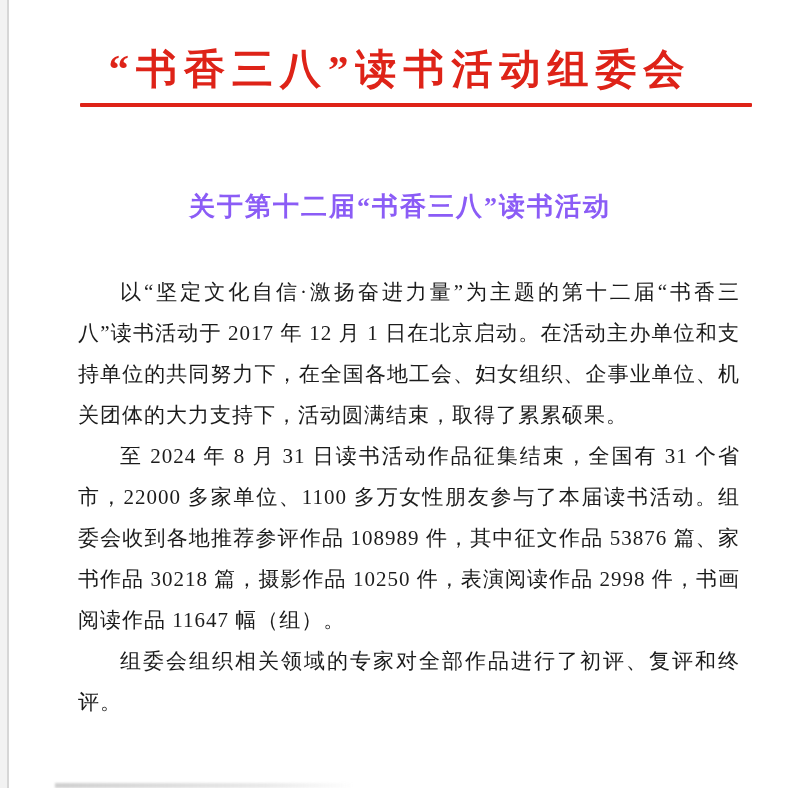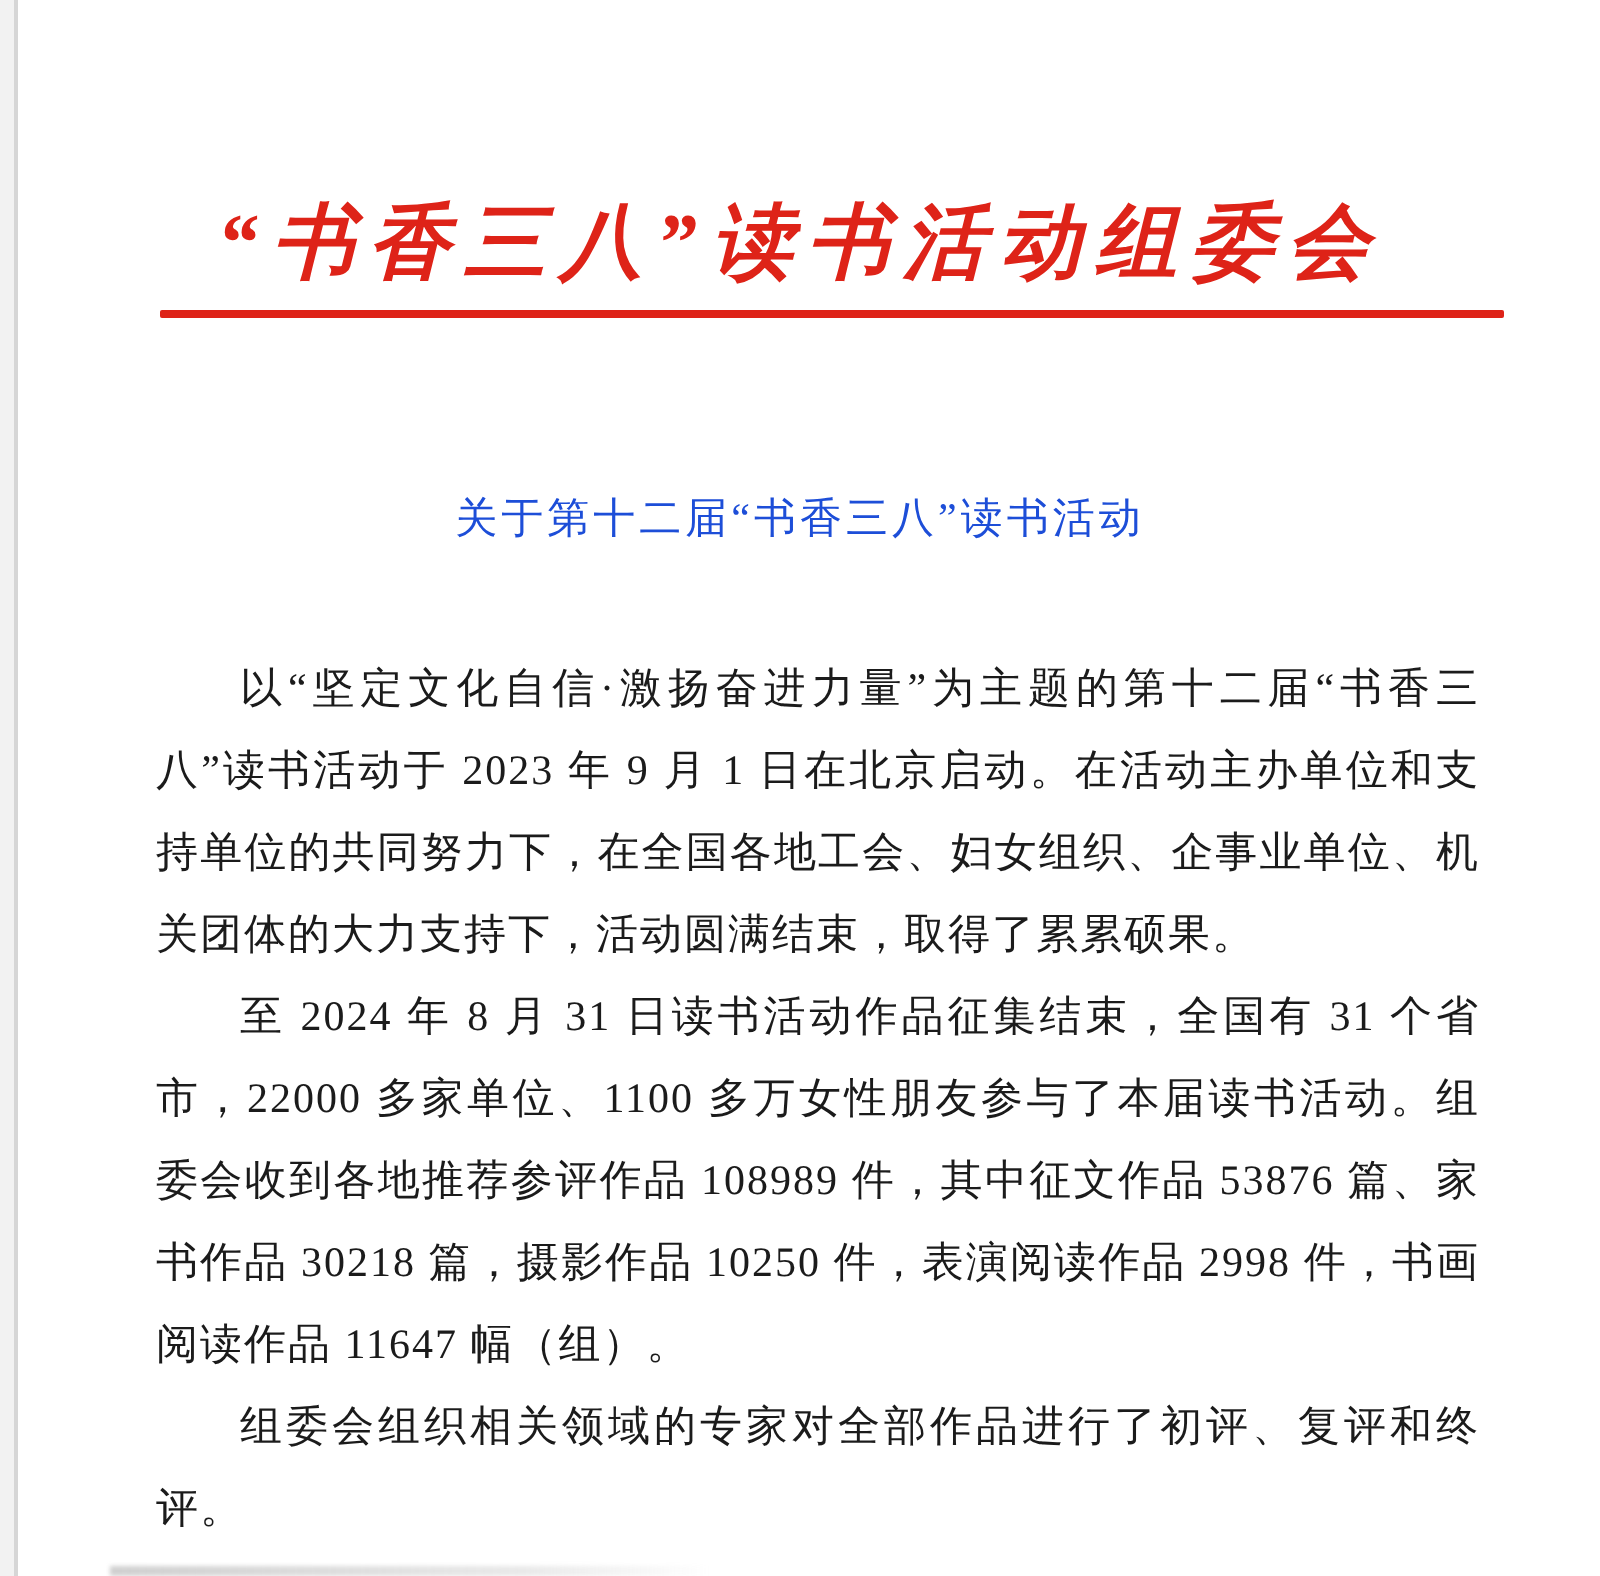--- a/index.html
+++ b/index.html
@@ -37,23 +37,22 @@
     position: absolute;
     left: 55px;
     bottom: 0;
     width: 300px;
     height: 5px;
     background: linear-gradient(to right, rgba(150,150,150,0.45), rgba(170,170,170,0.25) 70%, rgba(200,200,200,0));
     filter: blur(1px);
     z-index: 3;
   }
   .letterhead {
-    padding-top: 96px;
+    padding-top: 44px;
     text-align: center;
-    font-style: italic;
   }
   .letterhead-title {
     margin: 0;
     font-size: 41px;
     font-weight: bold;
     line-height: 50px;
     letter-spacing: 7px;
     white-space: nowrap;
   }
   .red-rule {
@@ -61,25 +60,25 @@
     width: 672px;
     margin: 9px 0 0 80px;
     border-radius: 1px;
   }
   .notice-titles {
     margin-top: 80px;
     text-align: center;
   }
   .notice-title-line {
     margin: 0;
-    font-size: 21px;
-    font-weight: normal;
+    font-size: 26px;
+    font-weight: bold;
     line-height: 40px;
     letter-spacing: 2px;
-    color: #1d4ed8;
+    color: #8b5cf6;
   }
   .body-text {
     margin: 45px 60px 0 78px;
     font-size: 21px;
     line-height: 41px;
     letter-spacing: 1px;
     text-align: justify;
     color: #1b1b1b;
   }
   .body-text p {
@@ -104,18 +103,18 @@
   <header class="letterhead">
     <h1 class="letterhead-title" style="color: rgb(222, 35, 24);">“书香三八”读书活动组委会</h1>
     <div class="red-rule" style="background: rgb(222, 35, 24);"></div>
   </header>
 
   <section class="notice-titles">
     <h2 class="notice-title-line">关于第十二届“书香三八”读书活动</h2>
   </section>
 
   <main class="body-text">
-    <p class="para-indent">以“坚定文化自信·激扬奋进力量”为主题的第十二届“书香三八”读书活动于 2023 年 9 月 1 日在北京启动。在活动主办单位和支持单位的共同努力下，在全国各地工会、妇女组织、企事业单位、机关团体的大力支持下，活动圆满结束，取得了累累硕果。</p>
+    <p class="para-indent">以“坚定文化自信·激扬奋进力量”为主题的第十二届“书香三八”读书活动于 2017 年 12 月 1 日在北京启动。在活动主办单位和支持单位的共同努力下，在全国各地工会、妇女组织、企事业单位、机关团体的大力支持下，活动圆满结束，取得了累累硕果。</p>
     <p class="para-indent">至 2024 年 8 月 31 日读书活动作品征集结束，全国有 31 个省市，22000 多家单位、1100 多万女性朋友参与了本届读书活动。组委会收到各地推荐参评作品 108989 件，其中征文作品 53876 篇、家书作品 30218 篇，摄影作品 10250 件，表演阅读作品 2998 件，书画阅读作品 11647 幅（组）。</p>
     <p class="para-indent"><span>组委会组织相关领域的专家对全部作品进行了初评、复评和终评。</span></p>
   </main>
 
 </div>
 
 </body></html>

